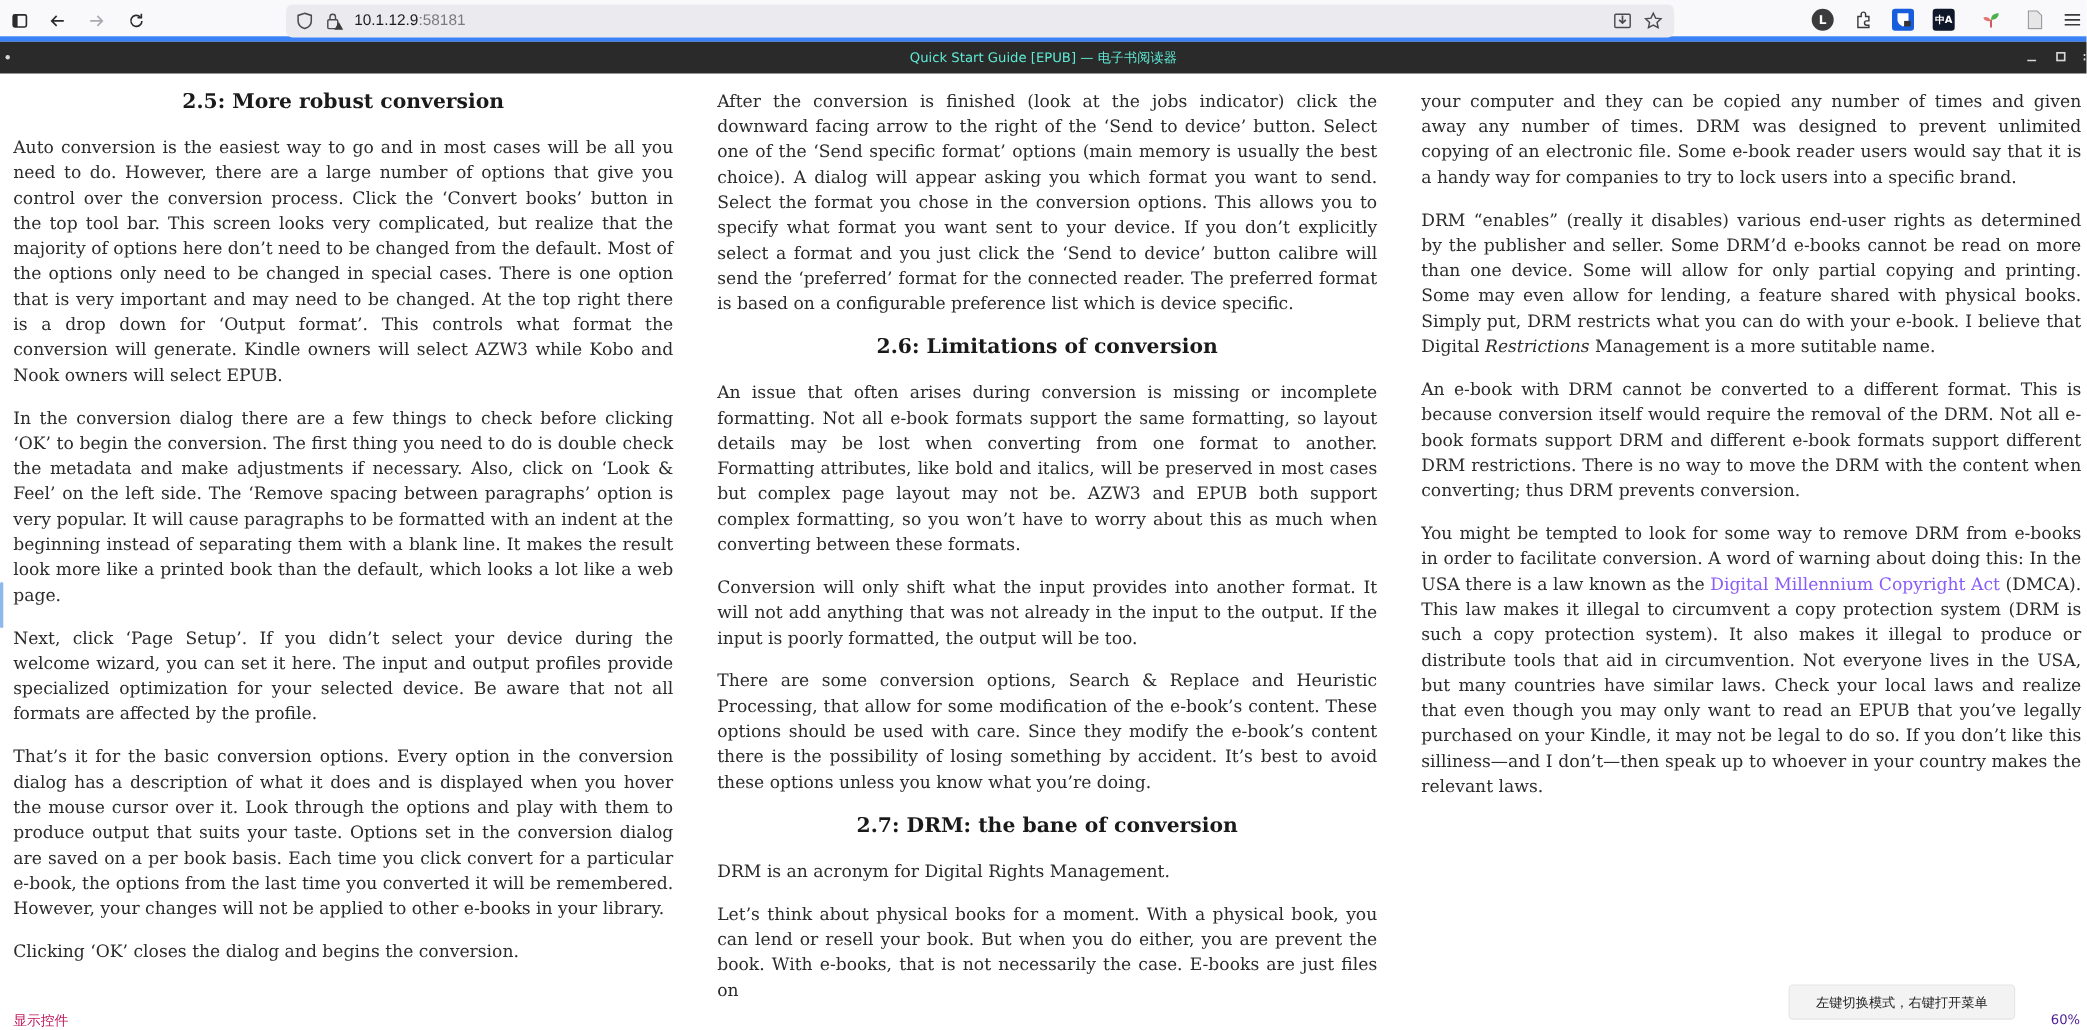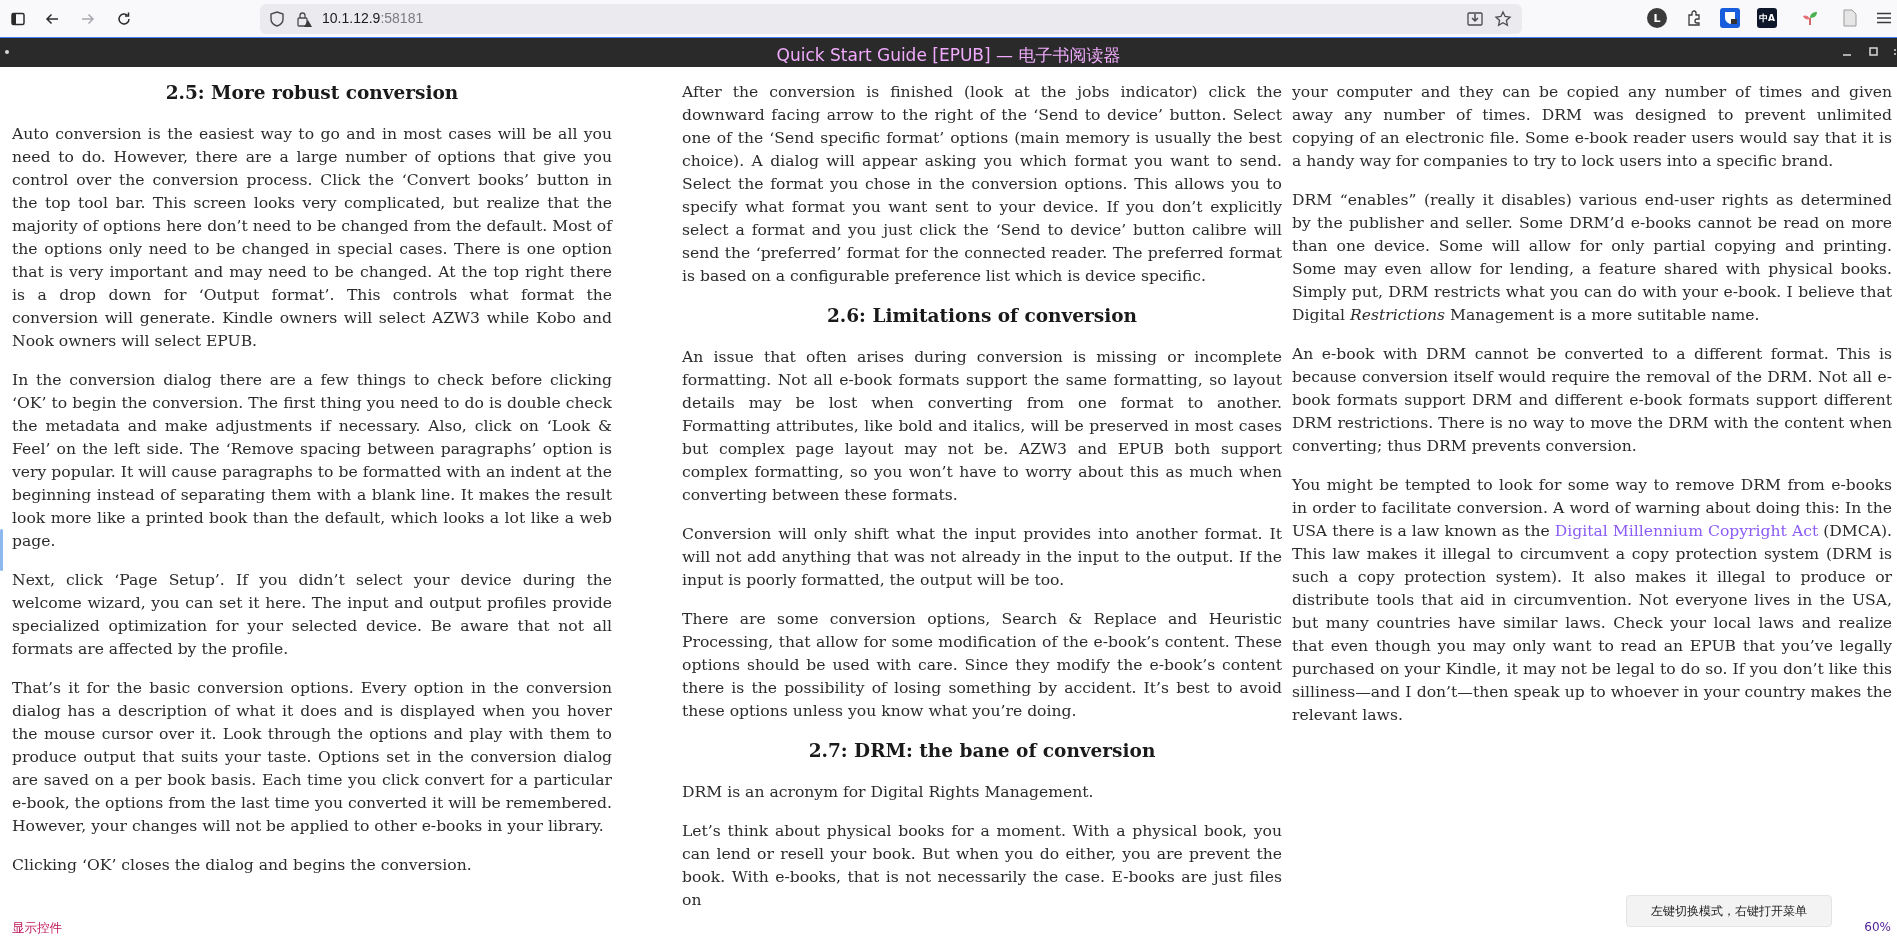--- a/index.html
+++ b/index.html
@@ -2,21 +2,21 @@
 <html><head>
 <meta charset="utf-8">
 <style>
   * { box-sizing: border-box; margin: 0; padding: 0; }
   html, body { width: 1897px; height: 936px; overflow: hidden; background: #ffffff; }
   body { font-family: "DejaVu Sans", sans-serif; position: relative; }
 
   
   .browser-bar {
     position: absolute; left: 0; top: 0; width: 1897px; height: 38px;
-    background: #f9f9fb; border-bottom: 1px solid #3b82f6;
+    background: #f9f9fb; border-bottom: 5px solid #3b82f6;
   }
   .nav-btn {
     position: absolute; top: 7px; width: 24px; height: 24px;
     display: flex; align-items: center; justify-content: center;
     color: #2b2b2b; font-size: 17px; line-height: 1;
   }
   .nav-btn.disabled { color: #a9a9ae; }
   .urlbar {
     position: absolute; left: 260px; top: 4px; width: 1262px; height: 30px;
     background: #ebebef; border-radius: 6px;
@@ -37,36 +37,36 @@
   }
 
   
   .title-bar {
     position: absolute; left: 0; top: 38px; width: 1897px; height: 29px;
     background: #2a2a2a; color: #d8d8d8;
   }
   .title-dot { position: absolute; left: 5px; top: 12px; width: 4px; height: 4px; border-radius: 50%; background: #d8d8d8; }
   .title-text {
     position: absolute; left: 0; right: 0; top: 6px; text-align: center;
-    font-size: 17px; font-family: "DejaVu Sans", sans-serif; color: #f0abfc;
+    font-size: 12px; font-family: "DejaVu Sans", sans-serif; color: #5eead4;
   }
   .win-btn { position: absolute; top: 6px; width: 16px; height: 16px; }
 
   
   .reader {
     position: absolute; left: 0; top: 67px; width: 1897px; height: 845px;
     background: #ffffff; overflow: hidden;
   }
   .column {
     position: absolute; top: 14px; width: 600px;
     font-family: "DejaVu Serif", serif; font-size: 15.6px; line-height: 23px;
     color: #2b2b2b; text-align: justify;
   }
   .col1 { left: 12px; }
-  .col2 { left: 682px; }
+  .col2 { left: 652px; }
   .col3 { left: 1292px; }
   .column p { margin-bottom: 16px; hyphens: auto; }
   .column h2 {
     font-family: "DejaVu Serif", serif; font-weight: bold; font-size: 18.5px;
     text-align: center; color: #1a1a1a; margin: 12px 0 18px 0; line-height: 24px;
   }
   .column h2.first { margin-top: 0; }
   .column a { color: #8b5cf6; text-decoration: none; }
   .column em { font-style: italic; }
 

